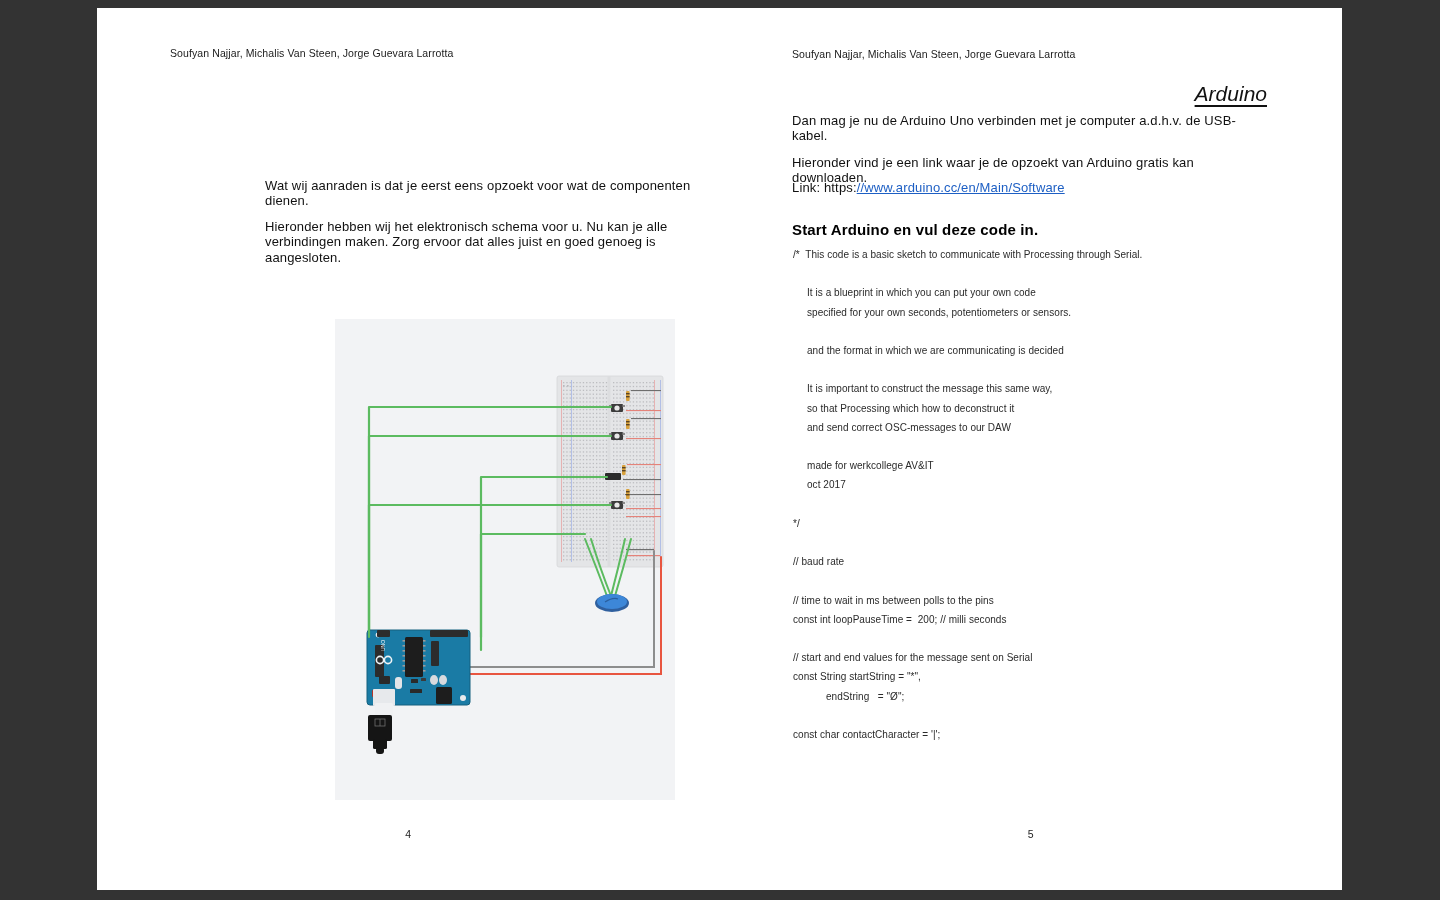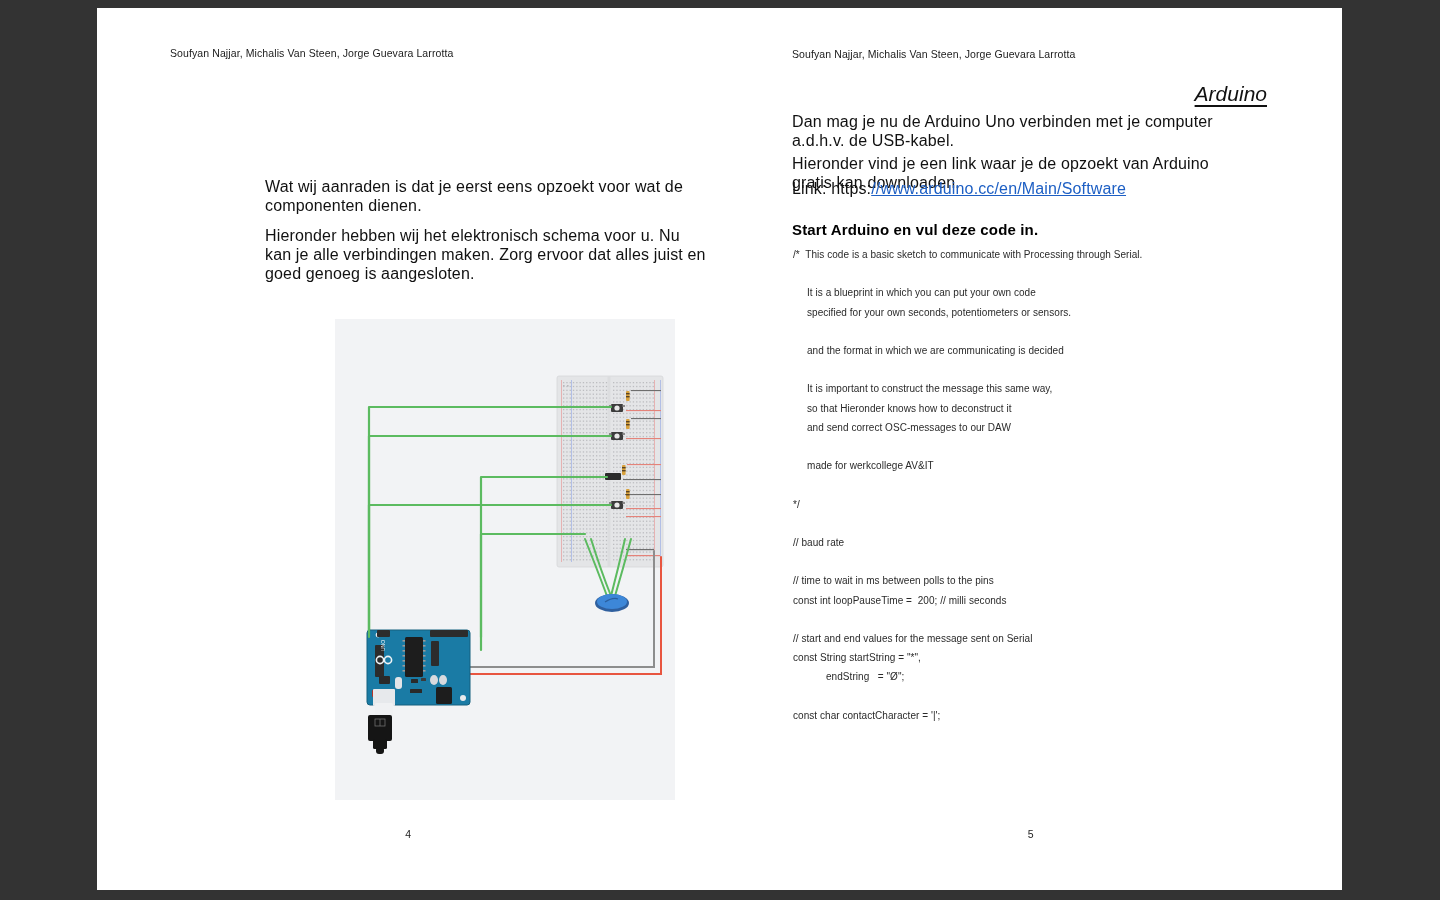--- a/index.html
+++ b/index.html
@@ -67,28 +67,28 @@
   h1.doc-title span.ul {
     text-decoration: underline;
     text-underline-offset: 4px;
   }
 
   
   #title-verbindingen { top: 137px; }
 
   .body-text {
     position: absolute;
-    font-size: 16px;
+    font-size: 13px;
     line-height: 1.18;
     color: #111;
     letter-spacing: .15px;
   }
 
   #lp-para1 { left: 168px; top: 170px; width: 465px; }
-  #lp-para2 { left: 168px; top: 219px; width: 442px; }
+  #lp-para2 { left: 168px; top: 211px; width: 442px; }
 
   
   #circuit-box {
     position: absolute;
     left: 238px; top: 311px;
     width: 340px; height: 481px;
     background: #f2f3f5;
     overflow: hidden;
   }
 
@@ -1623,24 +1623,25 @@
 
   <div id="code-block">
       <div class="code-line">/*  This code is a basic sketch to communicate with Processing through Serial.</div>
       <div class="code-line blank">&nbsp;</div>
       <div class="code-line indent">It is a blueprint in which you can put your own code</div>
       <div class="code-line indent">specified for your own seconds, potentiometers or sensors.</div>
       <div class="code-line blank">&nbsp;</div>
       <div class="code-line indent">and the format in which we are communicating is decided</div>
       <div class="code-line blank">&nbsp;</div>
       <div class="code-line indent">It is important to construct the message this same way,</div>
-      <div class="code-line indent">so that Hieronder knows how to deconstruct it</div>
+      <div class="code-line indent">so that Processing which how to deconstruct it</div>
       <div class="code-line indent">and send correct OSC-messages to our DAW</div>
       <div class="code-line blank">&nbsp;</div>
       <div class="code-line indent">made for werkcollege AV&amp;IT</div>
+      <div class="code-line indent">oct 2017</div>
       <div class="code-line blank">&nbsp;</div>
       <div class="code-line">*/</div>
       <div class="code-line blank">&nbsp;</div>
       <div class="code-line">// baud rate</div>
       <div class="code-line blank">&nbsp;</div>
       <div class="code-line">// time to wait in ms between polls to the pins</div>
       <div class="code-line">const int loopPauseTime =  200; // milli seconds</div>
       <div class="code-line blank">&nbsp;</div>
       <div class="code-line">// start and end values for the message sent on Serial</div>
       <div class="code-line">const String startString = "*",</div>

